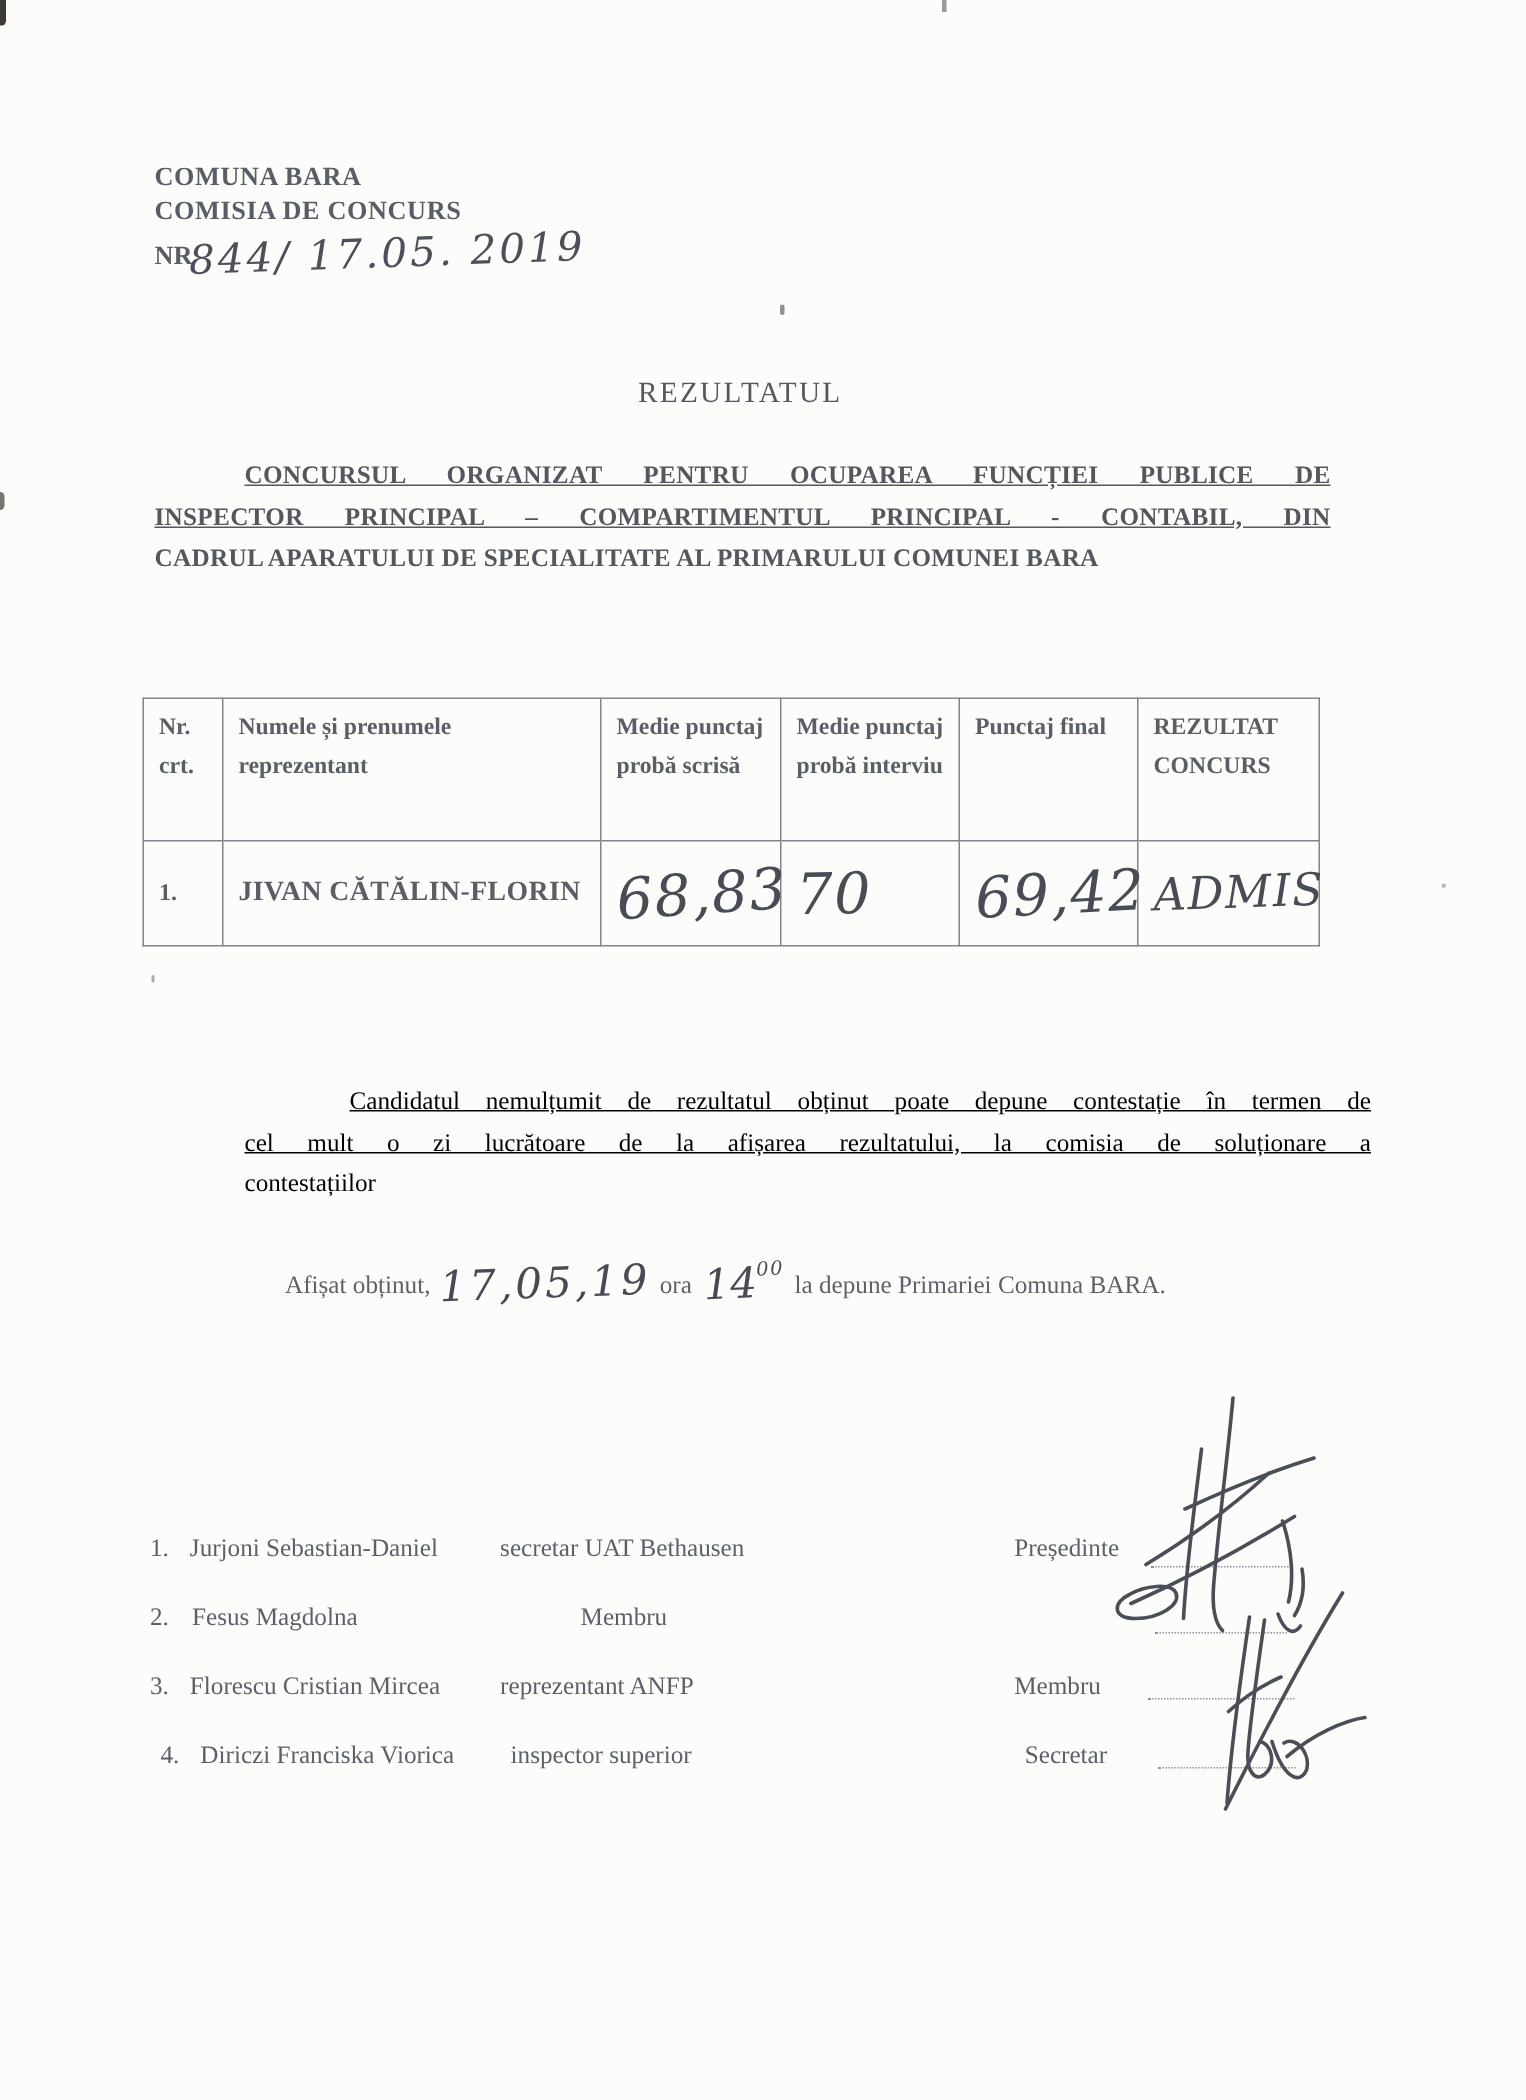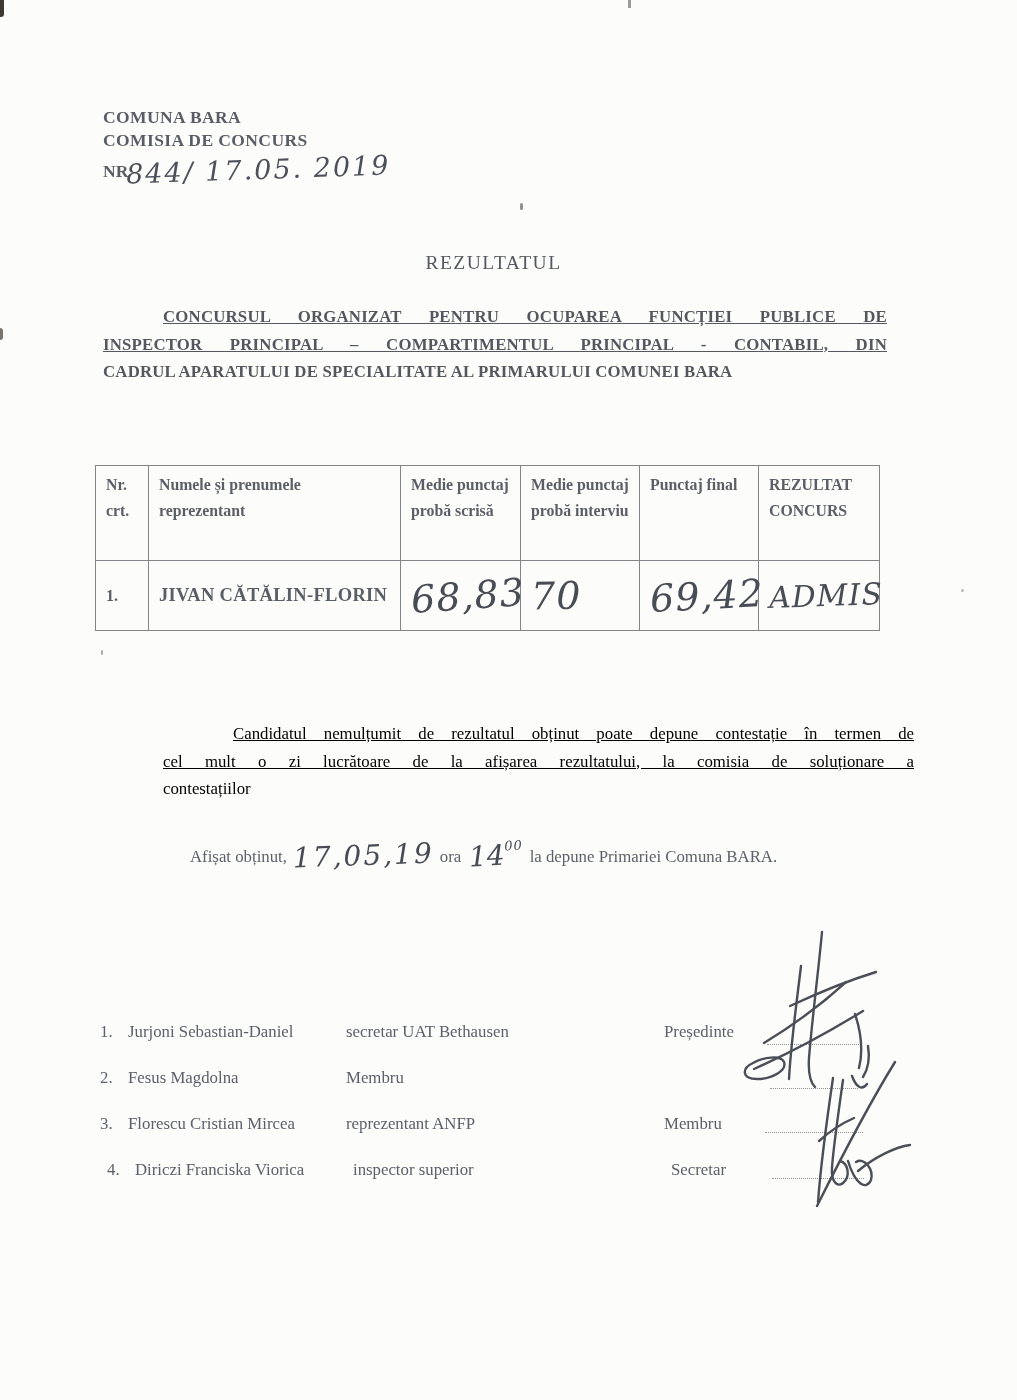--- a/index.html
+++ b/index.html
@@ -52,21 +52,21 @@
   
   .posted{position:absolute;left:190px;top:836px;width:640px;font-size:16.8px;color:#5d616b;white-space:nowrap;}
   .posted .hw-date{font-size:28px;letter-spacing:2px;font-weight:400;position:relative;top:3px;margin:0 2px 0 6px;display:inline-block;transform:rotate(-2deg);color:#474b54;}
   .posted .hw-hour{font-size:28px;font-weight:400;position:relative;top:3px;margin:0 2px 0 8px;display:inline-block;transform:rotate(-3deg);color:#474b54;}
   .posted .hw-sup{font-size:13px;position:relative;top:-14px;letter-spacing:1px;}
   
   .committee-row{position:absolute;left:100px;width:690px;display:flex;font-size:16.8px;color:#5c606a;}
   .c-nr{width:28px;}
   .c-name{width:218px;}
   .c-role{width:318px;}
-  .c-pos{width:120px;}
+  .c-pos{width:120px;margin-left:41px;}
   .row-1{top:1022px;}
   .row-2{top:1068px;}
   .row-3{top:1114px;}
   .row-4{top:1160px;padding-left:7px;}
   
   .sig-line{position:absolute;height:0;border-bottom:1.6px dotted #8f949c;}
   .sig-line-1{left:767px;top:1044px;width:92px;}
   .sig-line-2{left:770px;top:1088px;width:88px;}
   .sig-line-3{left:765px;top:1132px;width:98px;}
   .sig-line-4{left:772px;top:1178px;width:92px;}

